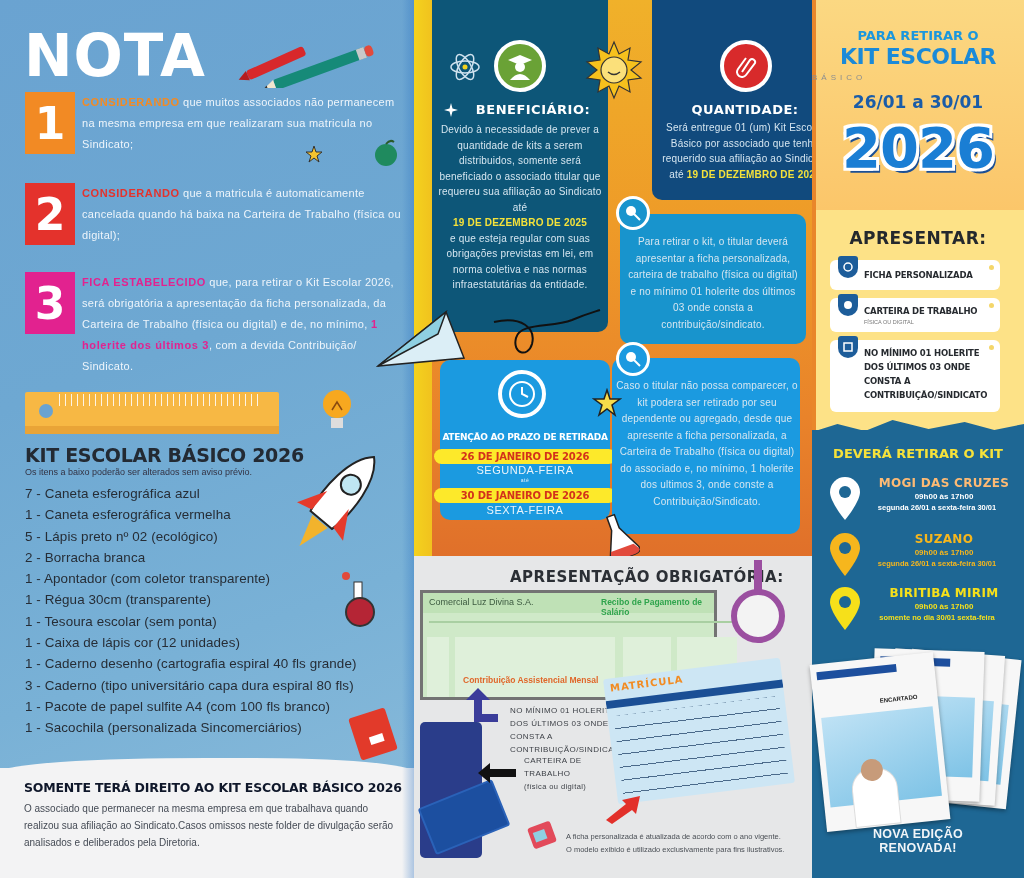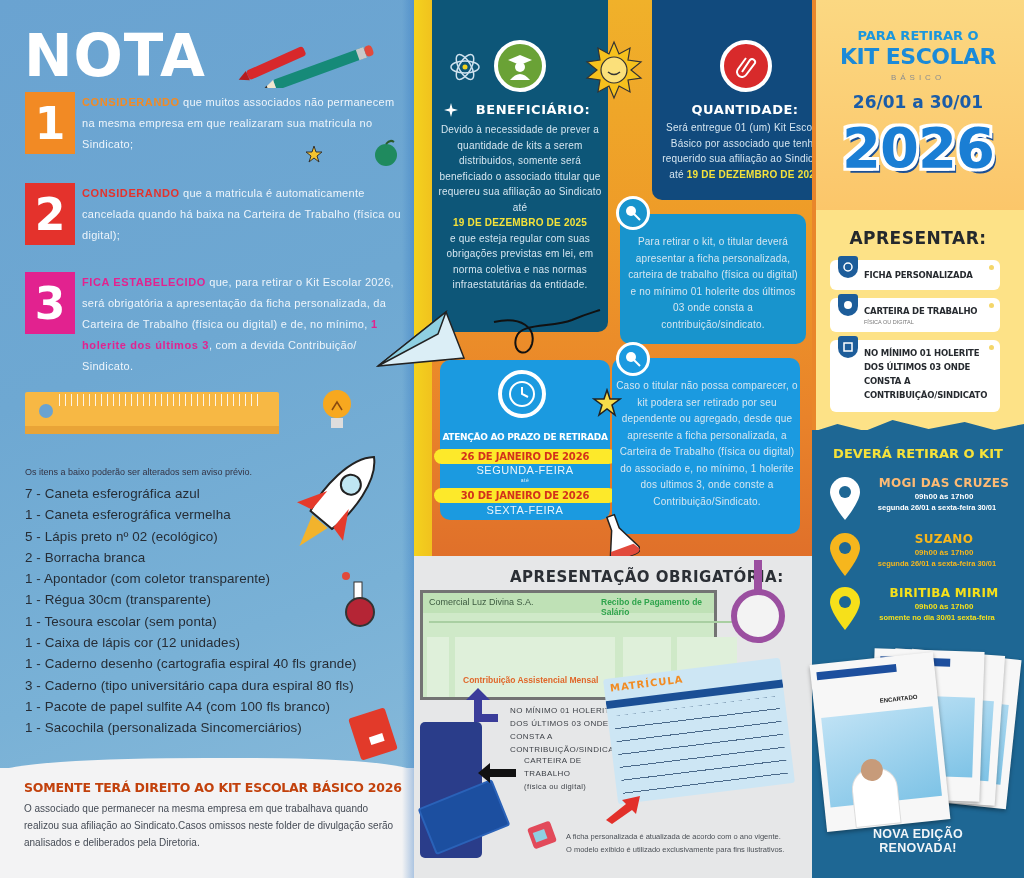--- a/index.html
+++ b/index.html
@@ -28,21 +28,21 @@
 
   .kit-title { position: absolute; left: 25px; top: 444px; font-size: 19px; font-weight: 700; color: #232a33;
     font-family: "DejaVu Sans", sans-serif; letter-spacing: -.3px; }
   .kit-sub { position: absolute; left: 25px; top: 467px; font-size: 9px; color: #334; }
   .kit-list { position: absolute; left: 25px; top: 483px; list-style: none; }
   .kit-list li { font-size: 13.4px; line-height: 21.3px; color: #262d36; letter-spacing: .1px; }
 
   .left-bottom { position: absolute; left: 0; top: 768px; width: 414px; height: 110px; background: #f3f3f4; }
   .left-bottom::before { content: ""; position: absolute; left: 0; top: -10px; width: 100%; height: 14px;
     background: #f3f3f4; border-radius: 50% 40% 0 0 / 100% 100% 0 0; }
-  .only-title { position: absolute; left: 24px; top: 12px; font-size: 12.5px; font-weight: 900; color: #c2410c;
+  .only-title { position: absolute; left: 24px; top: 12px; font-size: 12.5px; font-weight: 900; color: #0f172a;
     font-family: "DejaVu Sans", sans-serif; letter-spacing: -.2px; }
   .only-text { position: absolute; left: 24px; top: 32px; width: 380px; font-size: 10px; line-height: 17px; color: #454b55; }
 
   
   .mid { position: absolute; left: 414px; top: 0; width: 398px; height: 556px;
     background: linear-gradient(180deg, #f0b12a 0%, #ee9b28 40%, #e9832a 75%, #e0702a 100%); }
   .mid::before { content: ""; position: absolute; left: 0; top: 0; width: 18px; height: 100%;
     background: linear-gradient(90deg, #f4d21e, #f1c21e); }
   .card { position: absolute; border-radius: 10px; color: #dce9f2; text-align: center; }
   .card-benef { left: 18px; top: 0; width: 176px; height: 332px; background: #0d5678; border-radius: 0 0 10px 10px; }
@@ -92,21 +92,21 @@
 
   
   .right { position: absolute; left: 812px; top: 0; width: 212px; height: 878px; }
   .r-top { position: absolute; left: 0; top: 0; width: 212px; height: 210px;
     background: linear-gradient(180deg, #fbd882 0%, #fbc66a 100%); }
   .r-top::before { content: ""; position: absolute; left: 0; top: 0; width: 4px; height: 100%; background: #e9862a; }
   .r-para { position: absolute; left: 0; width: 212px; text-align: center; top: 28px; font-size: 13px; font-weight: 900;
     color: #1b97dd; font-family: "DejaVu Sans", sans-serif; }
   .r-kit { position: absolute; left: 0; width: 212px; text-align: center; top: 44px; font-size: 22px; font-weight: 900;
     color: #1b8ad8; font-family: "DejaVu Sans", sans-serif; letter-spacing: -.5px; }
-  .r-basico { position: absolute; left: 0; width: 212px; text-align: center; top: 73px; font-size: 8px; letter-spacing: 4px; color: #8a8d90; }
+  .r-basico { position: absolute; left: 0; width: 212px; text-align: left; top: 73px; font-size: 8px; letter-spacing: 4px; color: #8a8d90; }
   .r-dates { position: absolute; left: 0; width: 212px; text-align: center; top: 92px; font-size: 17px; font-weight: 900;
     color: #1a5ca8; font-family: "DejaVu Sans", sans-serif; }
   .r-year { position: absolute; left: 0; width: 212px; text-align: center; top: 115px; font-size: 56px; font-weight: 900;
     color: #1a7ed4; font-family: "DejaVu Sans", sans-serif; letter-spacing: -1px;
     text-shadow: 0 0 0 #fff, 3px 3px 0 #fff, -3px -3px 0 #fff, 3px -3px 0 #fff, -3px 3px 0 #fff, 4px 5px 0 #1b4f95; }
 
   .r-apres { position: absolute; left: 0; top: 210px; width: 212px; height: 230px; background: #fde287; }
   .r-apres::before { content: ""; position: absolute; left: 0; top: 0; width: 4px; height: 100%; background: #e9862a; }
   .r-apres h2 { position: absolute; left: 0; width: 212px; text-align: center; top: 18px; font-size: 17px; font-weight: 700;
     color: #24282d; font-family: "DejaVu Sans", sans-serif; letter-spacing: .5px; }
@@ -188,20 +188,21 @@
   <div class="ruler">
       <div class="ticks"></div>
       <div class="hole"></div>
     </div>
   <svg style="position:absolute;left:312px;top:378px" width="50" height="64">
     <circle cx="25" cy="26" r="14" fill="#f7a81f"></circle>
       <rect x="19" y="40" width="12" height="10" fill="#ddd"></rect>
     <path d="M20 32 l5 -8 l5 8" stroke="#8a4a10" stroke-width="1.5" fill="none"></path>
     </svg>
 
+  <div class="kit-title">KIT ESCOLAR BÁSICO 2026</div>
   <div class="kit-sub">Os itens a baixo poderão ser alterados sem aviso prévio.</div>
   <ul class="kit-list">
     <li>7 - Caneta esferográfica azul</li>
     <li>1 - Caneta esferográfica vermelha</li>
     <li>5 - Lápis preto nº 02 (ecológico)</li>
     <li>2 - Borracha branca</li>
     <li>1 - Apontador (com coletor transparente)</li>
     <li>1 - Régua 30cm (transparente)</li>
     <li>1 - Tesoura escolar  (sem ponta)</li>
     <li>1 - Caixa de lápis cor (12 unidades)</li>

